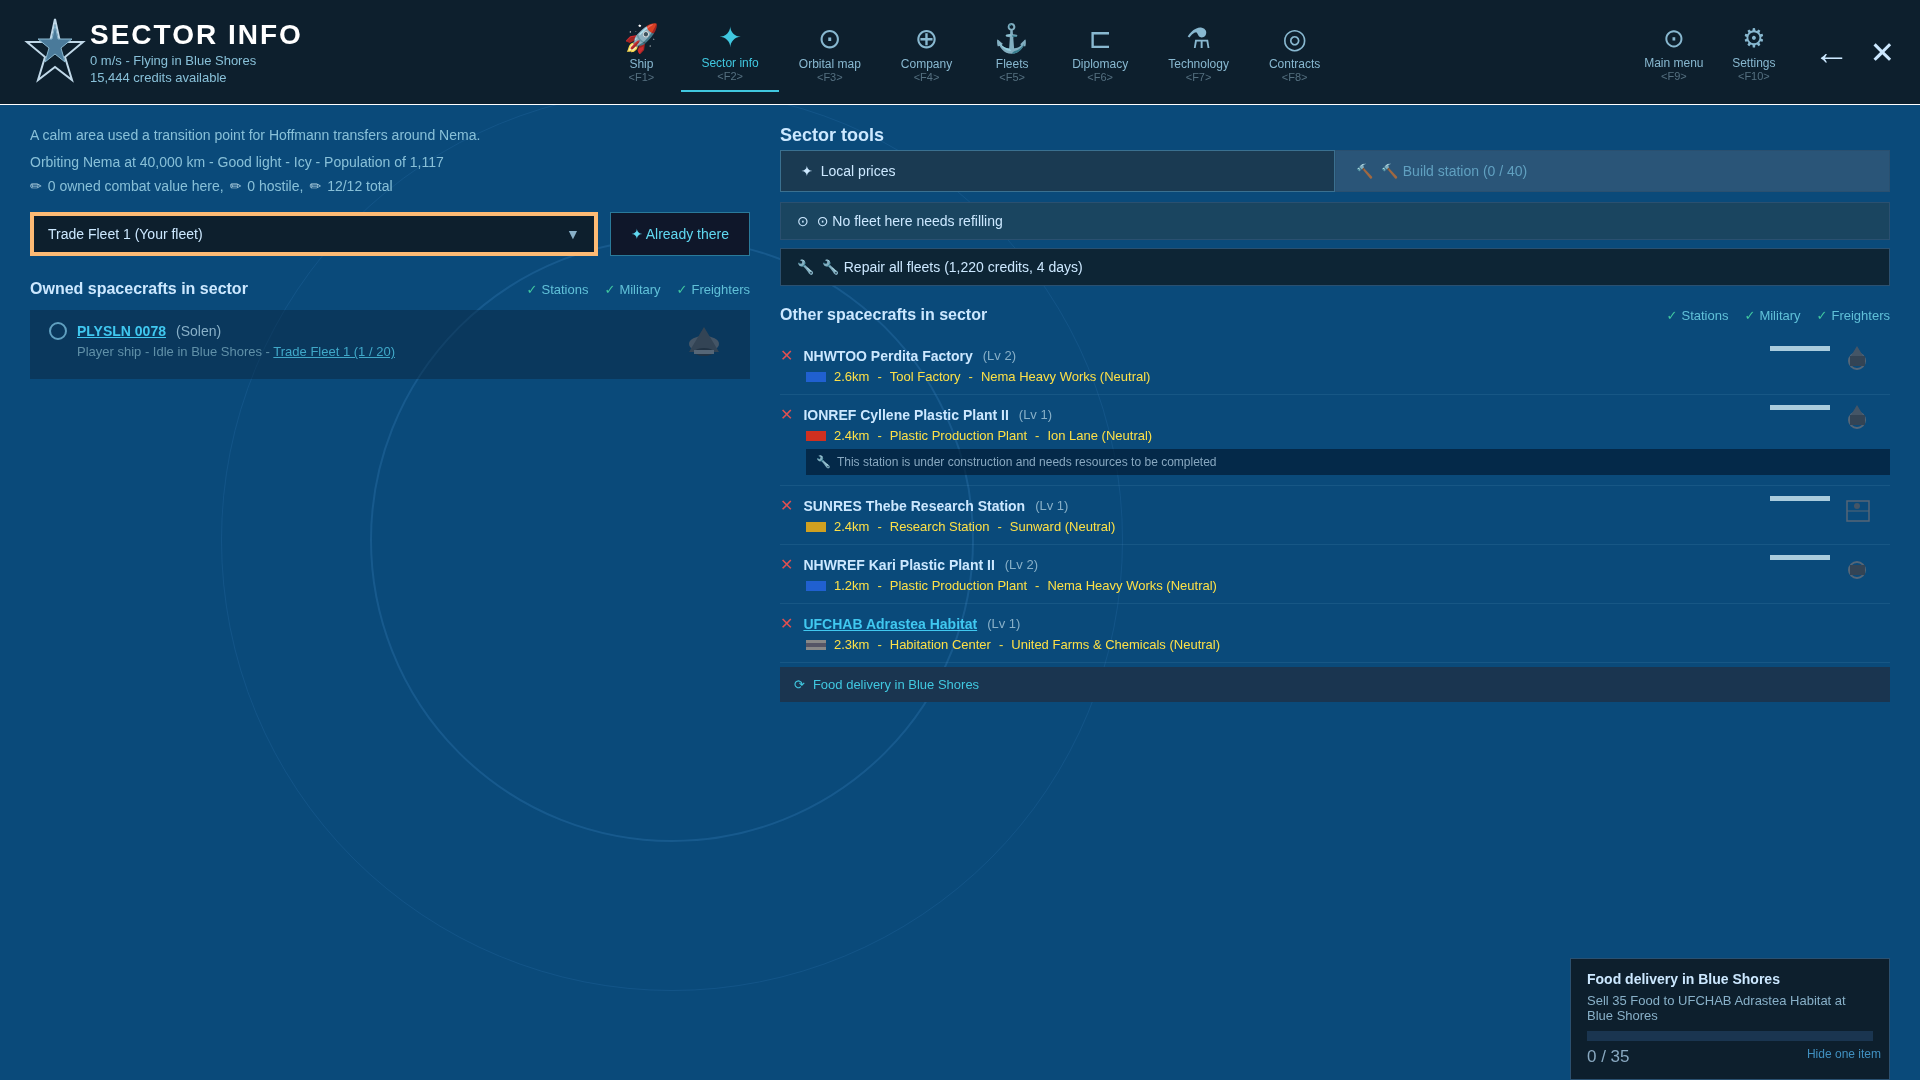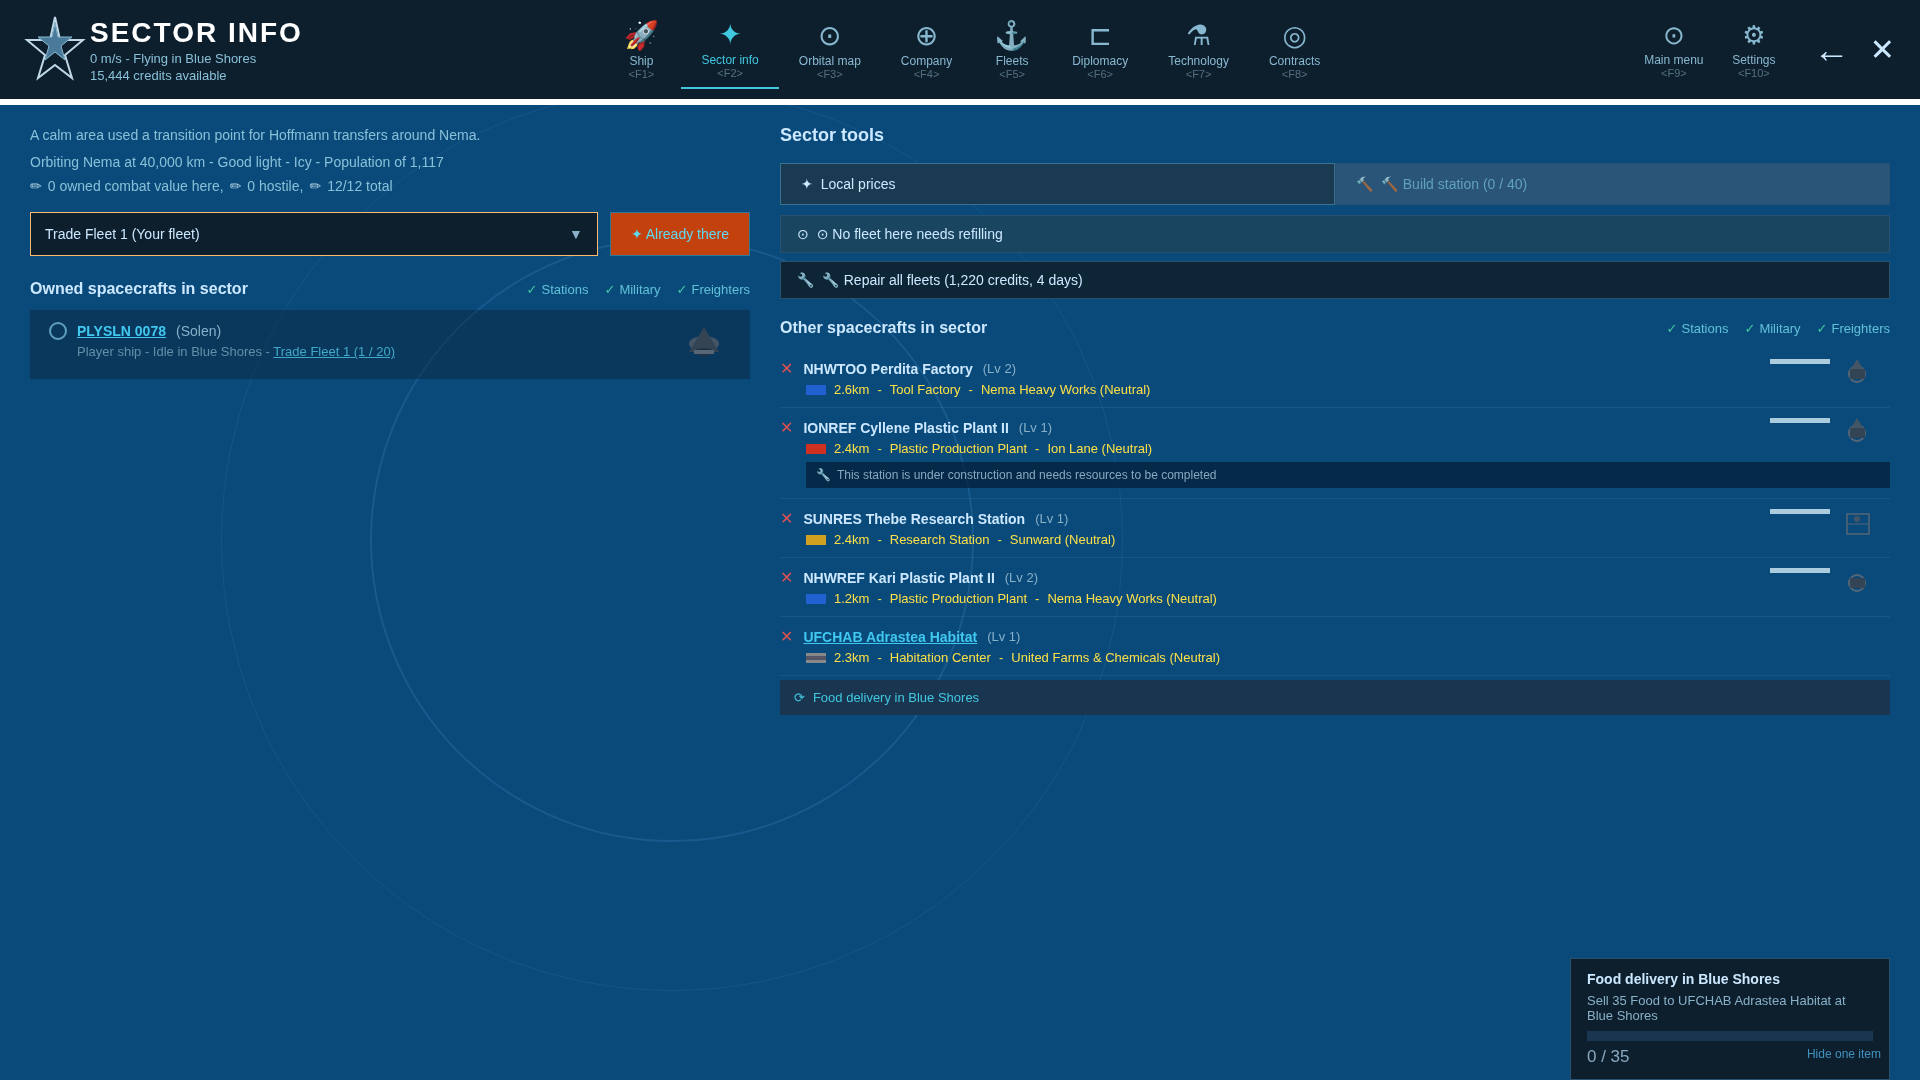--- a/index.html
+++ b/index.html
@@ -41,21 +41,21 @@
 
     
     .top-nav {
       position: relative;
       z-index: 10;
       background: #0d1f2d;
       height: 105px;
       display: flex;
       align-items: center;
       padding: 0 10px;
-      border-bottom: 6px solid #ffffff;
+      border-bottom: 1px solid #ffffff;
     }
 
     .logo-area {
       display: flex;
       align-items: center;
       min-width: 280px;
       padding-left: 10px;
     }
 
     .logo-text h1 {
@@ -196,36 +196,36 @@
 
     .fleet-selector-row {
       display: flex;
       gap: 12px;
       margin-bottom: 24px;
       align-items: center;
     }
 
     .fleet-dropdown {
       background: #0d1f2d;
-      border: 1px solid #fdba74;
+      border: 4px solid #fdba74;
       color: #cce8ff;
       padding: 10px 14px;
       font-size: 14px;
       flex: 1;
       display: flex;
       align-items: center;
       justify-content: space-between;
       cursor: pointer;
       height: 44px;
     }
 
     .fleet-dropdown .arrow { color: #88b0c8; }
 
     .already-there-btn {
-      background: #c2410c;
+      background: #0f172a;
       border: 1px solid #2a7a9a;
       color: #60d8f0;
       padding: 10px 20px;
       font-size: 14px;
       cursor: pointer;
       height: 44px;
       display: flex;
       align-items: center;
       gap: 8px;
     }
@@ -308,21 +308,21 @@
 
     
     .right-panel {
       flex: 1;
     }
 
     .sector-tools-title {
       font-size: 18px;
       font-weight: bold;
       color: #cce8ff;
-      margin-bottom: 17px;
+      margin-bottom: 4px;
     }
 
     .tools-buttons {
       display: flex;
       gap: 0;
       margin-bottom: 10px;
     }
 
     .tool-btn {
       padding: 12px 20px;

